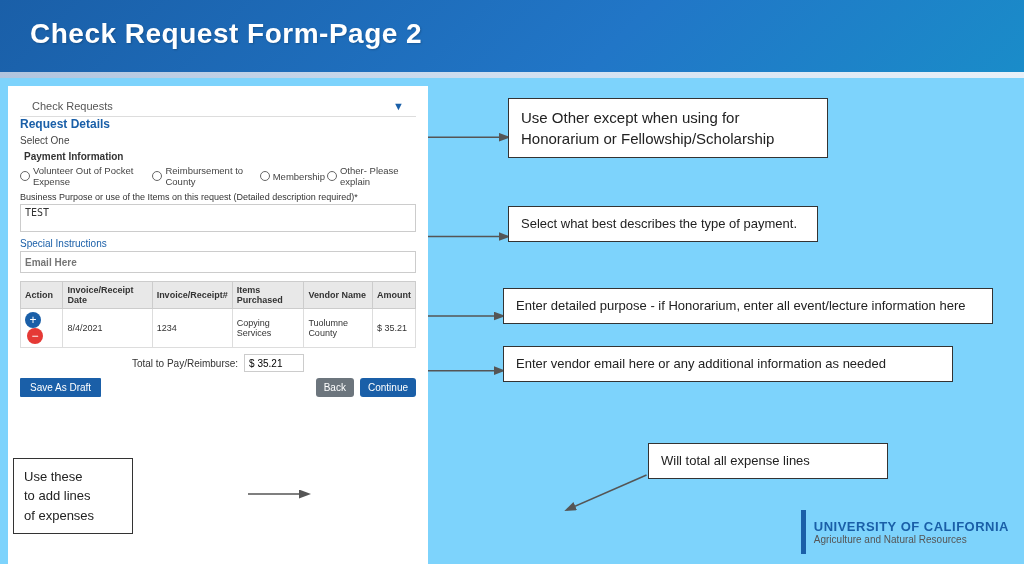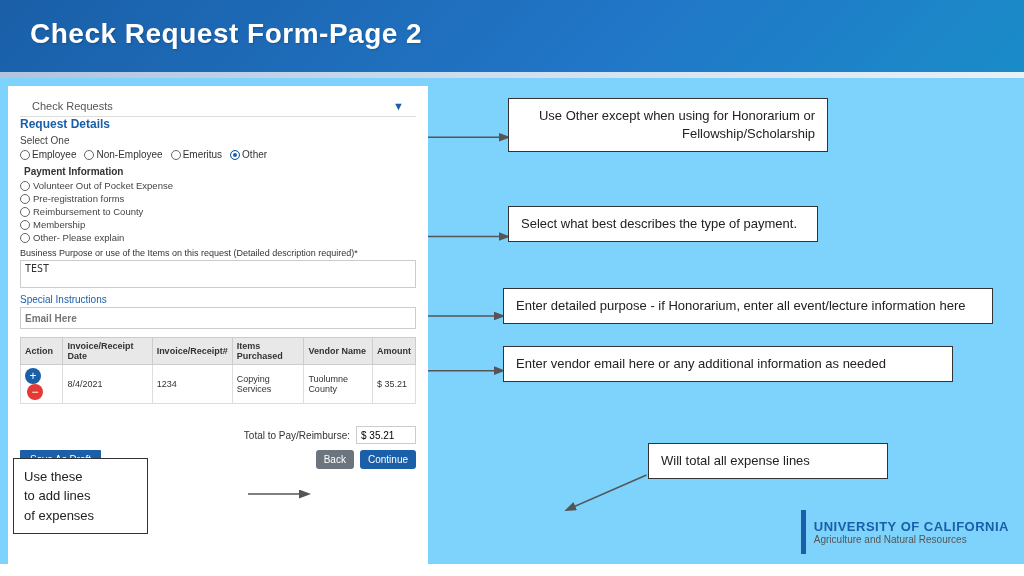--- a/index.html
+++ b/index.html
@@ -89,21 +89,21 @@
 
     .section-title {
       font-size: 10px;
       color: #333;
       font-weight: bold;
       margin: 5px 0 3px 4px;
     }
 
     .payment-options {
       display: flex;
-      flex-direction: column;
+      flex-direction: row;
       gap: 2px;
       margin-bottom: 5px;
     }
 
     .payment-item {
       display: flex;
       align-items: center;
       gap: 3px;
       font-size: 9.5px;
       color: #444;
@@ -196,23 +196,23 @@
       text-align: center;
       cursor: pointer;
       display: inline-flex;
       align-items: center;
       justify-content: center;
       margin-left: 2px;
     }
 
     .total-row {
       display: flex;
-      justify-content: flex-end;
-      align-items: center;
-      margin-top: 22px;
+      justify-content: center;
+      align-items: center;
+      margin-top: 6px;
       gap: 6px;
       font-size: 10px;
       color: #333;
     }
 
     .total-input {
       border: 1px solid #ccc;
       padding: 2px 4px;
       font-size: 10px;
       width: 60px;
@@ -339,49 +339,27 @@
     
     <div class="check-requests-bar">
       <span>Check Requests</span>
       <span style="color:#1a5fa8; font-weight:bold;">▼</span>
     </div>
 
     
     <div class="form-title">Request Details</div>
     <div class="select-one-label">Select One</div>
 
-    <div class="radio-group">
-      <div class="radio-item">
-        <span class="radio-circle"></span>
-        <span>Employee</span>
-      </div>
-      <div class="radio-item">
-        <span class="radio-circle"></span>
-        <span>Non-Employee</span>
-      </div>
-      <div class="radio-item">
-        <span class="radio-circle"></span>
-        <span>Emeritus</span>
-      </div>
-      <div class="radio-item">
-        <span class="radio-circle selected"></span>
-        <span>Other</span>
-      </div>
-    </div>
 
     
     <div class="section-title">Payment Information</div>
     <div class="payment-options">
       <div class="payment-item">
         <span class="radio-circle"></span>
         <span>Volunteer Out of Pocket Expense</span>
-      </div>
-      <div class="payment-item">
-        <span class="radio-circle"></span>
-        <span>Pre-registration forms</span>
       </div>
       <div class="payment-item">
         <span class="radio-circle"></span>
         <span>Reimbursement to County</span>
       </div>
       <div class="payment-item">
         <span class="radio-circle"></span>
         <span>Membership</span>
       </div>
       <div class="payment-item">
@@ -454,41 +432,41 @@
       <line x1="0" y1="290" x2="75" y2="290" stroke="#555" stroke-width="1.5" marker-end="url(#arrowhead)"></line>
 
       <line x1="220" y1="395" x2="140" y2="430" stroke="#555" stroke-width="1.5" marker-end="url(#arrowhead)"></line>
       <defs>
         <marker id="arrowhead" markerWidth="8" markerHeight="6" refX="6" refY="3" orient="auto">
           <polygon points="0 0, 8 3, 0 6" fill="#555"></polygon>
         </marker>
       </defs>
     </svg>
 
-    <div class="callout-box" style="top:20px; left:80px; width:320px; font-size:13px;text-align:right;">
+    <div class="callout-box" style="top:20px; left:80px; width:320px; font-size:15px;">
       <span>Use Other except when using for Honorarium or Fellowship/Scholarship</span>
     </div>
 
     <div class="callout-box" style="top:128px; left:80px; width:310px; font-size:13px;">
       <span>Select what best describes the type of payment.</span>
     </div>
 
     <div class="callout-box" style="top:210px; left:75px; width:490px; font-size:13px;">
       <span>Enter detailed purpose - if Honorarium, enter all event/lecture information here</span>
     </div>
 
     <div class="callout-box" style="top:268px; left:75px; width:450px; font-size:13px;">
       <span>Enter vendor email here or any additional information as needed</span>
     </div>
 
     <div class="callout-box" style="top:365px; left:220px; width:240px; font-size:13px;">
       <span>Will total all expense lines</span>
     </div>
 
-    <div style="position:absolute; bottom:30px; left:-415px; background:#fff; border:1.5px solid #333; padding:8px 10px; font-size:13px; color:#222; line-height:1.5; width:135px;">
+    <div style="position:absolute; bottom:30px; left:-415px; background:#fff; border:1.5px solid #333; padding:8px 10px; font-size:13px; color:#222; line-height:1.5; width:120px;">
       <span style="white-space:pre-line;">Use these
 to add lines
 of expenses</span>
     </div>
 
     <svg style="position:absolute;bottom:30px;left:-300px;pointer-events:none;" width="200" height="60">
       <defs>
         <marker id="arrowhead2" markerWidth="8" markerHeight="6" refX="6" refY="3" orient="auto">
           <polygon points="0 0, 8 3, 0 6" fill="#555"></polygon>
         </marker>

